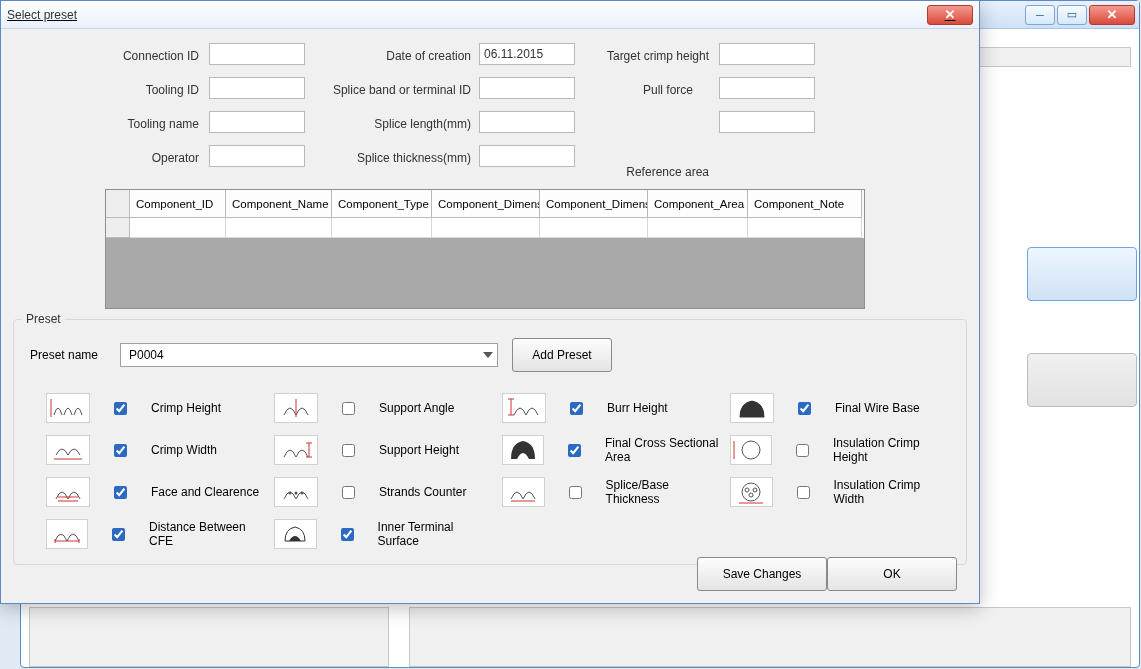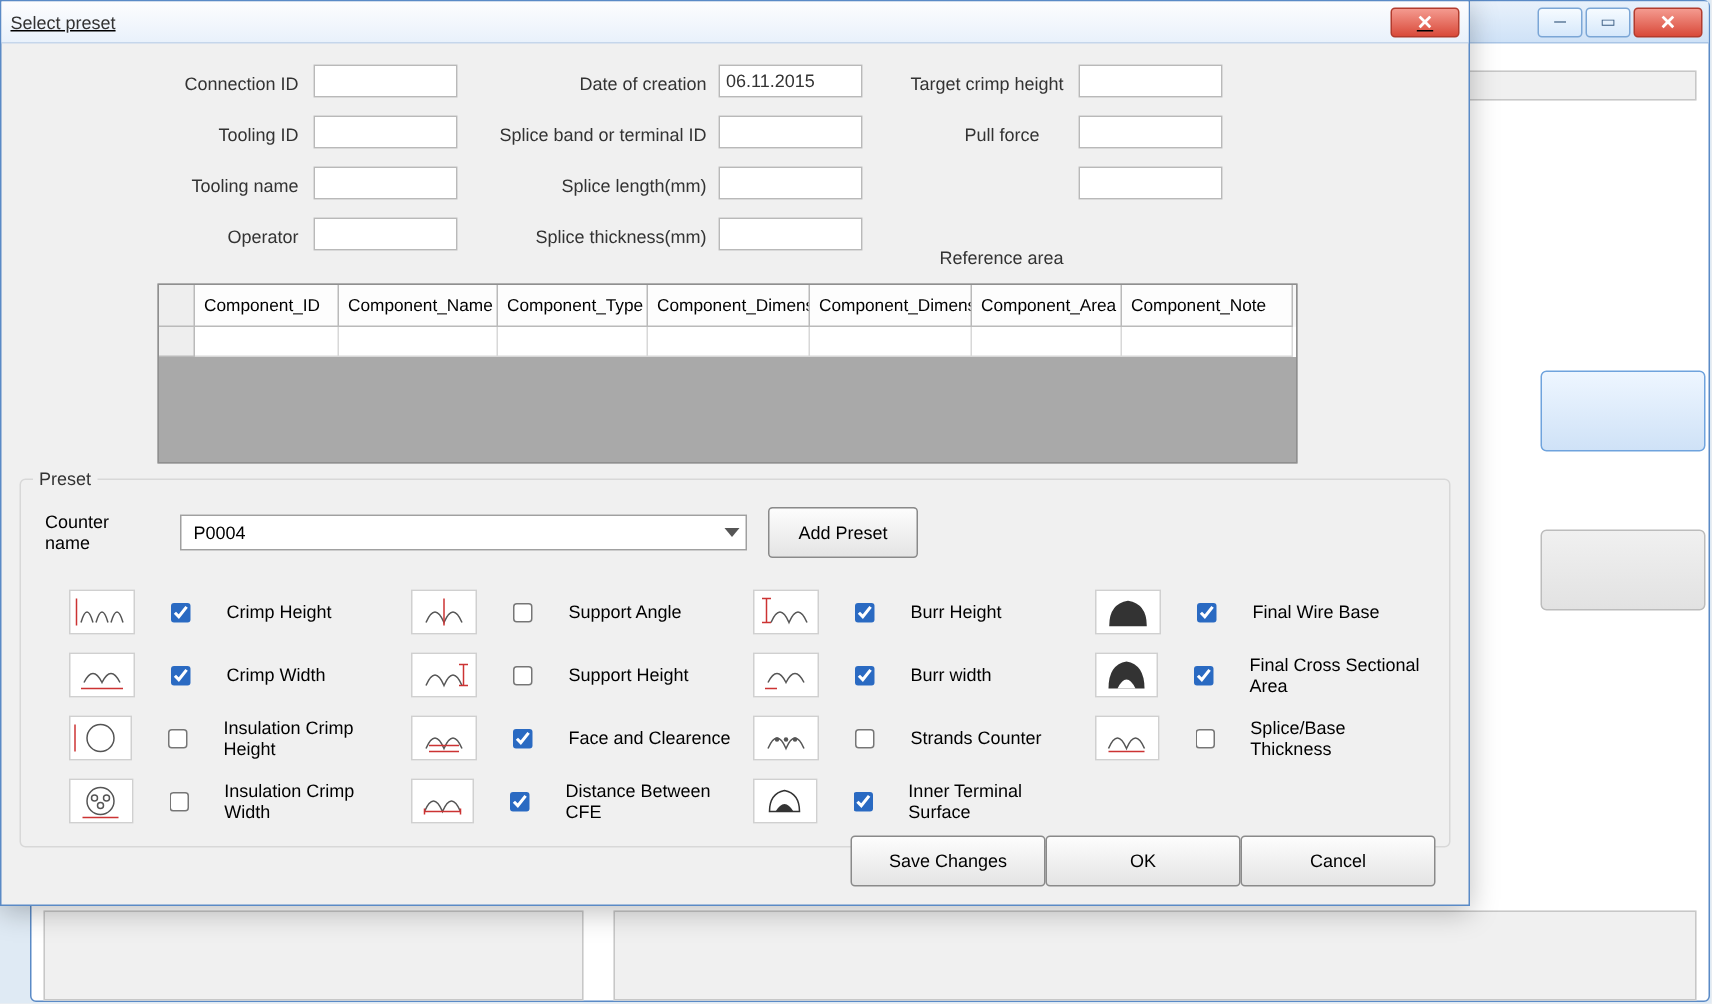--- a/index.html
+++ b/index.html
@@ -350,21 +350,21 @@
         <div class="cell" style="width:108px;"></div>
         <div class="cell" style="width:100px;"></div>
         <div class="cell" style="width:114px;"></div>
       </div>
     </div>
 
     <div class="fieldset">
       <div class="fieldset-legend">Preset</div>
 
       <div class="preset-top">
-        <span class="plabel">Counter name</span>
+        <span class="plabel">Preset name</span>
         <div class="combo">
           <span>P0004</span>
           <span class="combo-arrow"></span>
         </div>
         <div class="btn">Add Preset</div>
       </div>
 
       <div class="option-grid">
 
         <div class="opt">
@@ -425,30 +425,20 @@
           <div class="thumb">
               <svg viewBox="0 0 40 26">
                 <path d="M8 20 Q14 6 20 20 Q26 6 32 20" stroke="#555" fill="none"></path>
                 <path d="M30 6 L36 6 M30 20 L36 20 M33 6 L33 20" stroke="#c33"></path>
               </svg>
             </div>
           <input type="checkbox" class="cb" style="">
           <span>Support Height</span>
         </div>
 
-        <div class="opt">
-          <div class="thumb">
-              <svg viewBox="0 0 40 26">
-                <path d="M8 18 Q14 6 20 18 Q26 6 32 18" stroke="#555" fill="none"></path>
-                <path d="M6 22 L14 22" stroke="#c33"></path>
-              </svg>
-            </div>
-          <input type="checkbox" class="cb" checked="" style="">
-          <span>Burr width</span>
-        </div>
 
         <div class="opt">
           <div class="thumb">
               <svg viewBox="0 0 40 26">
                 <path d="M8 22 Q8 6 20 4 Q32 6 32 22 Z" fill="#333"></path>
                 <path d="M14 22 Q20 10 26 22" fill="#fff"></path>
               </svg>
             </div>
           <input type="checkbox" class="cb" checked="" style="">
           <span>Final Cross Sectional Area</span>
@@ -536,17 +526,16 @@
           <span>Inner Terminal Surface</span>
         </div>
 
         <div class="opt"></div>
       </div>
     </div>
 
     <div class="footer">
       <div class="btn">Save Changes</div>
       <div class="btn">OK</div>
-      <div class="btn">Cancel</div>
     </div>
 
   </div>
 </div>
 
 </body></html>

